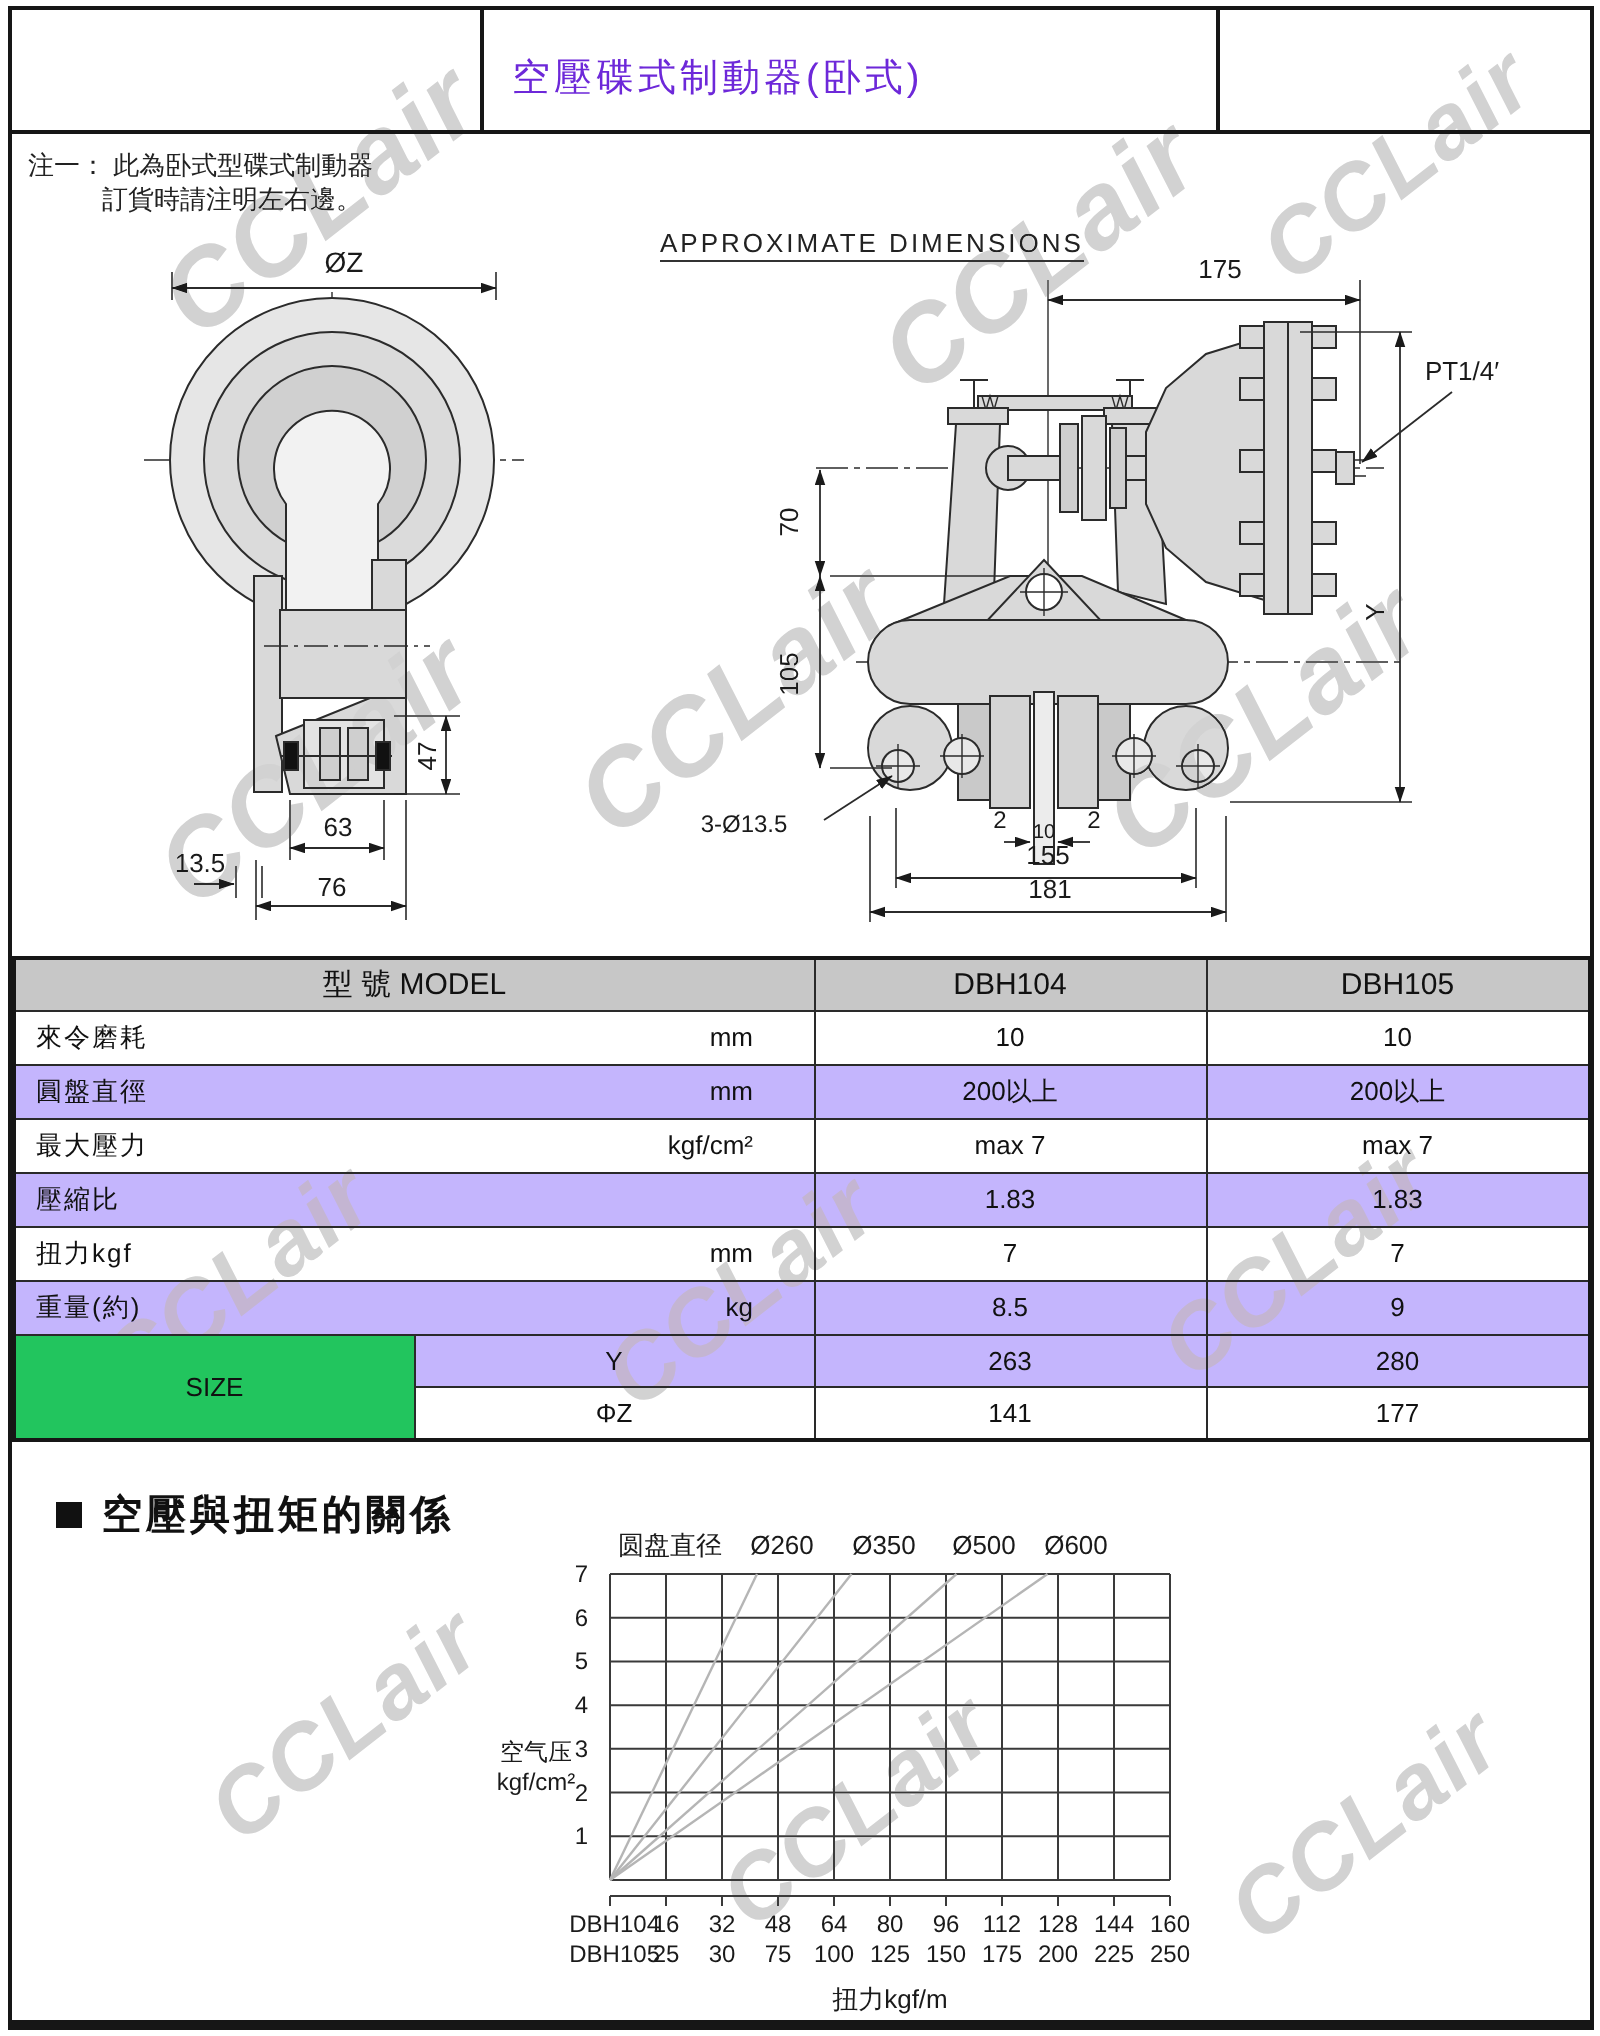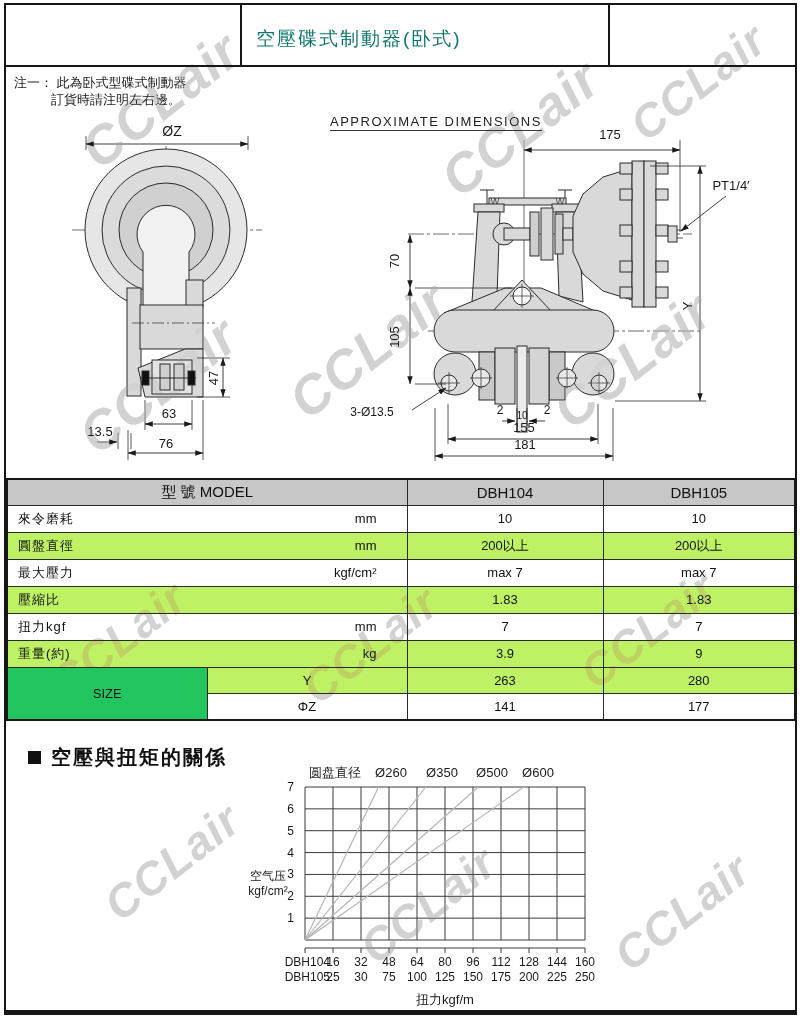--- a/index.html
+++ b/index.html
@@ -6,38 +6,38 @@
   .page{position:relative;width:800px;height:1018px;background:#fff;overflow:hidden;
         font-family:"Liberation Sans",sans-serif;color:#1a1a1a;}
   
   .outer-border{position:absolute;left:4px;top:3px;width:789px;height:1005px;
         border:2px solid #161616;border-bottom-width:5px;}
   .header-bottom{position:absolute;left:4px;top:65px;width:791px;height:2px;background:#161616;}
   .header-div1{position:absolute;left:240px;top:3px;width:2px;height:64px;background:#161616;}
   .header-div2{position:absolute;left:608px;top:3px;width:2px;height:64px;background:#161616;}
   .hdr-title{position:absolute;left:242px;top:3px;width:366px;height:72px;display:flex;
         align-items:center;justify-content:flex-start;padding-left:14px;box-sizing:border-box;
-        font-size:19px;letter-spacing:2px;color:#0f766e;}
+        font-size:19px;letter-spacing:2px;color:#6d28d9;}
   .hdr-model{position:absolute;left:610px;top:3px;width:183px;height:62px;display:flex;
         align-items:center;justify-content:center;font-size:18px;letter-spacing:2px;color:#111;}
   .notes{position:absolute;left:14px;top:74px;font-size:13px;line-height:17px;color:#222;}
   .notes .cont{padding-left:37px;}
   .dim-heading{position:absolute;left:330px;top:90px;font-size:13px;letter-spacing:1.5px;
         color:#222;border-bottom:1.5px solid #333;padding-bottom:1px;margin-top:24px;}
   svg.layer{position:absolute;left:0;top:0;pointer-events:none;}
   
   table.spec{position:absolute;left:6px;top:478px;width:788px;border-collapse:collapse;
         table-layout:fixed;font-size:13px;color:#111;}
   table.spec td{border:1px solid #2a2a2a;padding:0;text-align:center;vertical-align:middle;
         overflow:hidden;margin-top:31px;}
   table.spec{border:2px solid #161616;}
   tr.h{height:26px;background:#c7c7c7;font-size:15px;}
   tr.r{height:27px;}
   tr.r1{height:26px;}
-  .shade{background:#bef264;}
+  .shade{background:#c4b5fd;}
   .labelcell{display:flex;justify-content:space-between;align-items:center;
         padding:0 30px 0 10px;}
   .labelcell .lbl{letter-spacing:1px;}
   
   .section-title{position:absolute;left:28px;top:744px;display:flex;align-items:center;
         font-size:20px;font-weight:bold;letter-spacing:2px;color:#111;}
   .bullet{width:13px;height:13px;background:#111;margin-right:10px;display:inline-block;}
   
   .wm{position:absolute;transform:translate(-50%,-50%) rotate(-38deg);
       font-weight:bold;font-style:italic;color:#d2d2d2;font-size:54px;letter-spacing:1px;
@@ -279,21 +279,21 @@
       <td>7</td>
       <td>7</td>
     </tr>
     <tr class="r shade">
       <td colspan="2">
             <div class="labelcell">
               <span class="lbl">重量(約)</span>
               <span class="unit">kg</span>
             </div>
           </td>
-      <td>3.9</td>
+      <td>8.5</td>
       <td>9</td>
     </tr>
     <tr class="r1">
       <td rowspan="2" style="background:#22c55e">SIZE</td>
       <td class="shade">Y</td>
       <td class="shade">263</td>
       <td class="shade">280</td>
     </tr>
     <tr class="r">
       <td>ΦZ</td>

